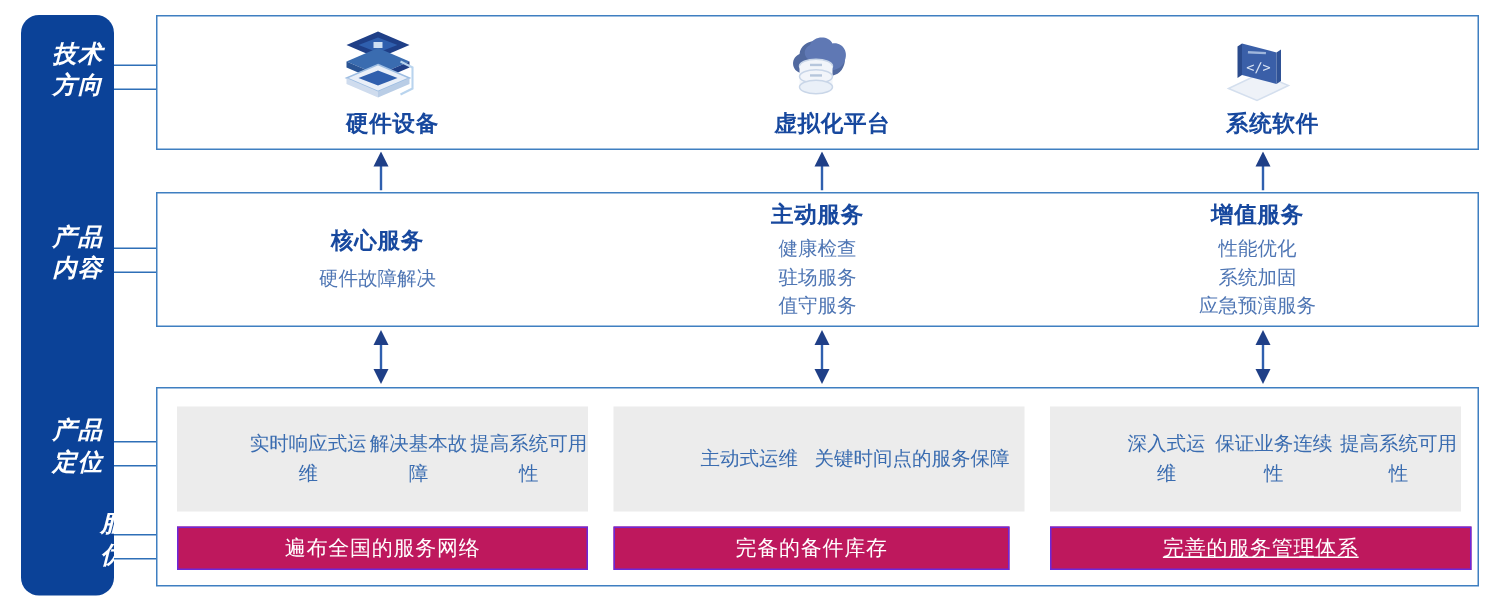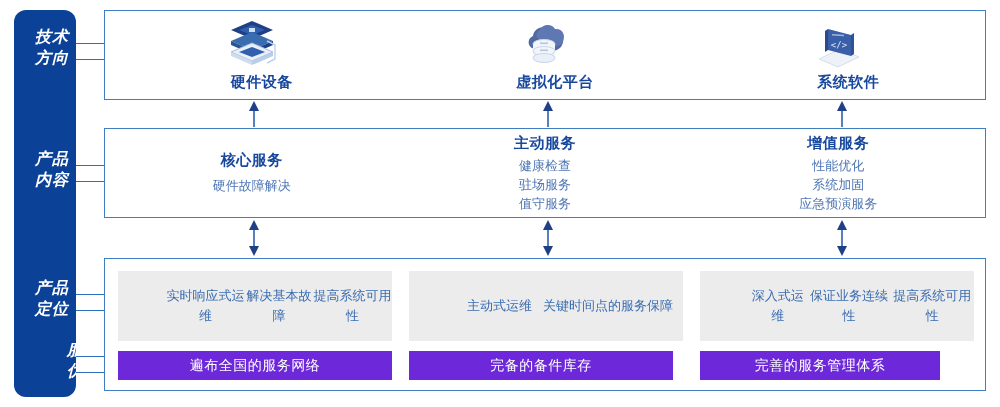--- a/index.html
+++ b/index.html
@@ -140,22 +140,22 @@
   }
   .pos-line {
     color: #3a6cb0;
     font-size: 13px;
     line-height: 20px;
   }
 
   
   .adv-bar {
     position: absolute;
-    background: #6d28d9;
-    border: 7px solid #6d28d9;
+    background: #be185d;
+    border: 1px solid #6d28d9;
     box-sizing: border-box;
     display: flex;
     align-items: center;
     justify-content: center;
     color: #ffffff;
     font-size: 14px;
     letter-spacing: 0.5px;
   }
 </style>
 </head>
@@ -324,16 +324,16 @@
       <div class="pos-line">关键时间点的服务保障</div>
     </div>
     <div class="pos-card" style="left:595px; top:12px; width:274px; height:70px;">
       <div class="pos-line">深入式运维</div>
       <div class="pos-line">保证业务连续性</div>
       <div class="pos-line">提高系统可用性</div>
     </div>
 
     <div class="adv-bar" style="left:13px; top:92px; width:274px; height:29px;">遍布全国的服务网络</div>
     <div class="adv-bar" style="left:304px; top:92px; width:264px; height:29px;">完备的备件库存</div>
-    <div class="adv-bar" style="left:595px; top:92px; width:240px; height:29px;">完善的服务管理体系</div>
+    <div class="adv-bar" style="left:595px; top:92px; width:281px; height:29px;text-decoration:underline;">完善的服务管理体系</div>
   </div>
 
 </div>
 
 </body></html>

